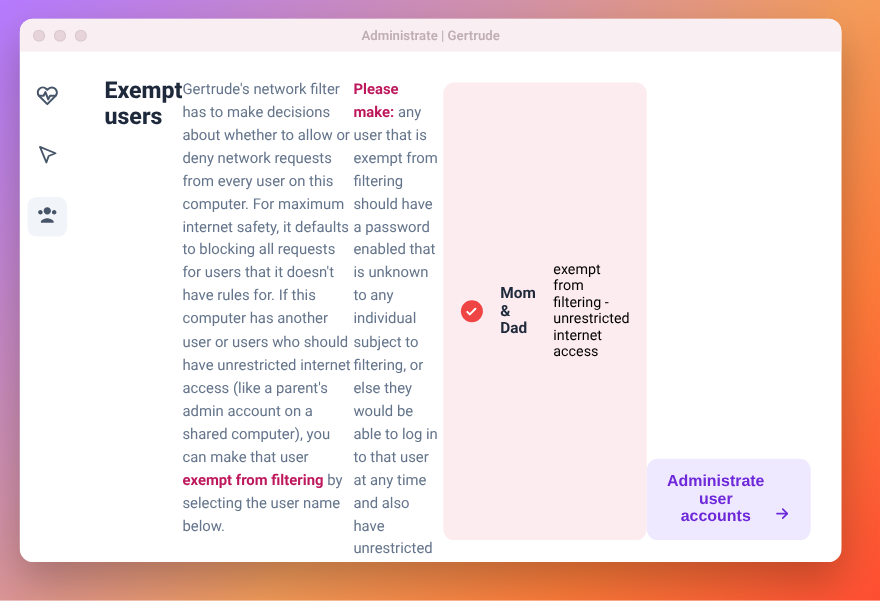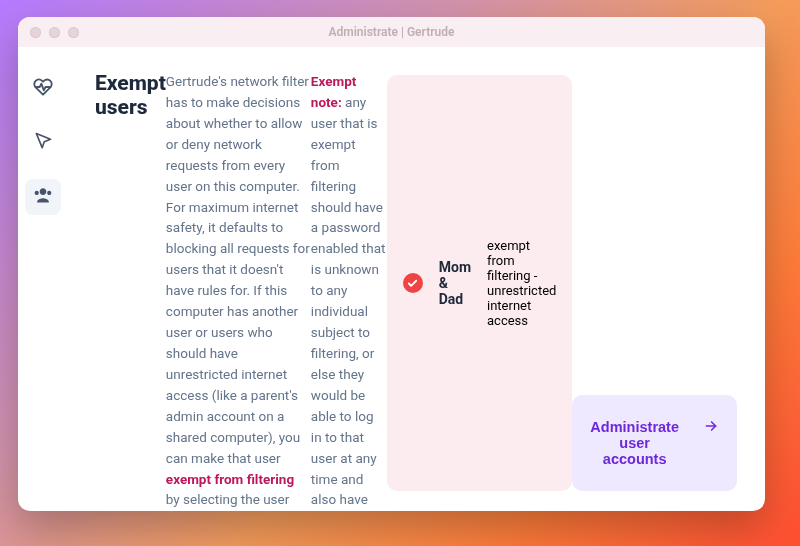--- a/index.html
+++ b/index.html
@@ -87,23 +87,23 @@
   }
   .check-badge svg { width: 11px; height: 11px; }
   .user-name { font-size: 14px; font-weight: 700; color: #1e293b; }
   .user-status { margin-left: auto; font-size: 13px; color: #000000; }
   .footer { margin-top: auto; display: flex; justify-content: flex-end; }
   .admin-btn {
     background: #efe9ff;
     color: #6d28d9;
     border: none;
     border-radius: 10px;
-    padding: 24px 18px;
+    padding: 13px 18px;
     font-size: 14.5px; font-weight: 700;
-    display: inline-flex; align-items: flex-start; gap: 24px;
+    display: inline-flex; align-items: flex-end; gap: 8px;
     cursor: pointer;
   }
   .admin-btn svg { width: 16px; height: 14px; }
 </style>
 </head>
 <body>
 
 <div class="window">
 
   <div class="titlebar">
@@ -144,21 +144,21 @@
 
     <div class="main">
       <div class="page-title">Exempt users</div>
       <div class="hr"></div>
 
       <p class="para">
         <span>Gertrude's network filter has to make decisions about whether to allow or deny network requests from every user on this computer. For maximum internet safety, it defaults to blocking all requests for users that it doesn't have rules for. If this computer has another user or users who should have unrestricted internet access (like a parent's admin account on a shared computer), you can make that user </span><strong>exempt from filtering</strong><span> by selecting the user name below.</span>
       </p>
 
       <p class="para">
-        <strong>Exempt note:</strong><span> any user that is exempt from filtering should have a password enabled that is unknown to any individual subject to filtering, or else they would be able to log in to that user at any time and also have unrestricted internet access.</span>
+        <strong>Please make:</strong><span> any user that is exempt from filtering should have a password enabled that is unknown to any individual subject to filtering, or else they would be able to log in to that user at any time and also have unrestricted internet access.</span>
       </p>
 
       <div class="user-row">
         <span class="check-badge">
           <svg viewBox="0 0 24 24" fill="none" stroke="currentColor" stroke-width="4" stroke-linecap="round" stroke-linejoin="round">
               <polyline points="20 6 9 17 4 12"></polyline>
             </svg>
         </span>
         <span class="user-name">Mom &amp; Dad</span>
         <span class="user-status">exempt from filtering - unrestricted internet access</span>

